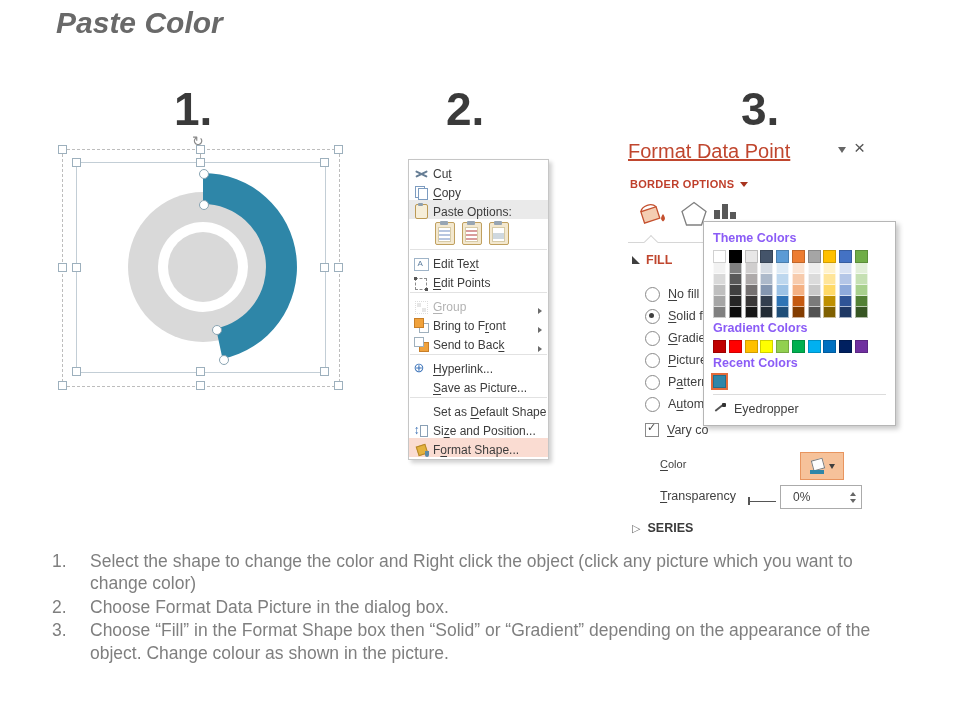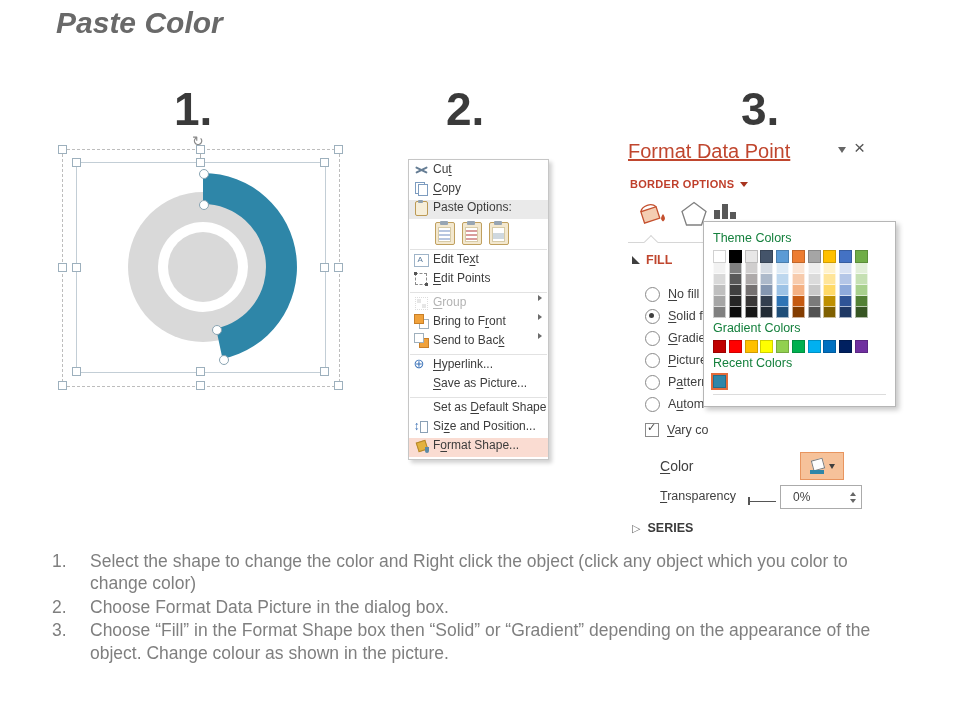--- a/index.html
+++ b/index.html
@@ -20,21 +20,21 @@
   .sel-outer{left:62px;top:149px;width:276px;height:236px;border:1px dashed #bdbdbd;}
   .sel-inner{left:76px;top:162px;width:248px;height:209px;border:1px solid #c3ced6;}
   .handle{width:7px;height:7px;background:#fff;border:1px solid #9db0bd;}
   .pt-handle{width:8px;height:8px;border-radius:50%;background:#fff;border:1px solid #8aa4b2;}
   .rot-line{left:200px;top:151px;width:1px;height:12px;background:#b0b0b0;}
   .rot-handle{left:192px;top:133px;font-size:14px;color:#8a8a8a;}
 
   
   .ctx-menu{left:408px;top:159px;width:139px;background:#fff;border:1px solid #c6c6c6;
             box-shadow:3px 3px 4px rgba(0,0,0,.18);padding:2px 0;font-size:12px;color:#3c3c3c;z-index:20;}
-  .ctx-row{display:flex;align-items:flex-start;height:19px;position:relative;}
+  .ctx-row{display:flex;align-items:flex-end;height:19px;position:relative;}
   .ctx-row.hover{background:#eaeaea;}
   .ctx-row.disabled{color:#b3b3b3;}
   .ctx-row.disabled .mi{opacity:.45;}
   .ctx-ico{width:24px;flex:0 0 24px;display:flex;justify-content:center;}
   .ctx-arrow{position:absolute;right:6px;width:0;height:0;border-left:4px solid #6b6b6b;
              border-top:3.5px solid transparent;border-bottom:3.5px solid transparent;}
   .ctx-sep{border-top:1px solid #e2e2e2;margin:2px 1px;}
   .paste-row{display:flex;height:28px;align-items:center;padding-left:26px;gap:7px;}
 
   
@@ -89,41 +89,41 @@
   .fill-tri{width:0;height:0;border-bottom:8px solid #3f3f3f;border-right:8px solid transparent;}
   .border-hdr{left:632px;top:521px;font-size:12.5px;font-weight:bold;color:#3a3a3a;display:flex;align-items:center;gap:7px;}
   .border-tri{font-size:11px;color:#6a6a6a;font-weight:normal;}
   .fill-options{left:645px;top:283px;}
   .opt-row{display:flex;align-items:center;height:22px;gap:8px;font-size:12.5px;color:#3f3f3f;white-space:nowrap;}
   .opt-row.gap-above{margin-top:4px;}
   .radio{width:13px;height:13px;border-radius:50%;border:1px solid #8a8a8a;background:#fff;position:relative;flex:0 0 13px;}
   .radio.checked::before{content:"";position:absolute;left:3px;top:3px;width:5px;height:5px;border-radius:50%;background:#3f3f3f;}
   .checkbox{width:12px;height:12px;border:1px solid #8a8a8a;background:#fff;position:relative;flex:0 0 12px;}
   .checkbox.checked::before{content:"✓";position:absolute;left:1px;top:-3px;font-size:11px;color:#444;}
-  .color-row-label{left:660px;top:458px;font-size:14px;}
+  .color-row-label{left:660px;top:458px;font-size:11px;}
   .color-btn{left:800px;top:452px;width:42px;height:26px;background:#f6c29a;border:1px solid #e8955f;
              display:flex;align-items:center;justify-content:center;gap:4px;}
   .cb-dd{width:0;height:0;border-top:5px solid #3f3f3f;border-left:3.5px solid transparent;border-right:3.5px solid transparent;}
   .bucket-mini{position:relative;width:16px;height:16px;}
   .bucket-mini::before{content:"";position:absolute;left:3px;top:1px;width:10px;height:9px;background:#fdfdfd;border:1px solid #7a7a7a;transform:rotate(-15deg);}
   .bucket-bar{position:absolute;left:1px;bottom:0;width:14px;height:4px;}
   .transp-label{left:660px;top:489px;font-size:12.5px;}
   .transp-slider{left:748px;top:497px;width:28px;height:8px;}
   .transp-slider::before{content:"";position:absolute;left:0;top:0;width:2px;height:8px;background:#555;}
   .transp-slider::after{content:"";position:absolute;left:2px;top:3.5px;width:26px;height:1px;background:#555;}
   .transp-box{left:780px;top:485px;width:80px;height:22px;border:1px solid #ababab;display:flex;align-items:center;font-size:12px;}
   .transp-box .val{padding-left:12px;flex:1;}
   .spinner{width:16px;display:flex;flex-direction:column;align-items:center;justify-content:center;gap:3px;height:100%;}
   .sp-up{width:0;height:0;border-bottom:4px solid #666;border-left:3px solid transparent;border-right:3px solid transparent;}
   .sp-dn{width:0;height:0;border-top:4px solid #666;border-left:3px solid transparent;border-right:3px solid transparent;}
 
   
   .palette{left:703px;top:221px;width:173px;background:#fff;border:1px solid #b6b6b6;
            box-shadow:3px 3px 5px rgba(0,0,0,.22);padding:6px 9px 7px 9px;z-index:30;font-size:12.5px;}
-  .pal-hdr{font-weight:normal;color:#15803d;margin:3px 0 5px 0;}
+  .pal-hdr{font-weight:bold;color:#8b5cf6;margin:3px 0 5px 0;}
   .pal-row{display:flex;justify-content:space-between;width:155px;}
   .sw{width:13px;height:13px;box-sizing:border-box;border:1px solid rgba(0,0,0,.18);}
   .pal-col{display:flex;flex-direction:column;}
   .pal-col .shade{width:13px;height:11px;box-sizing:border-box;border:1px solid rgba(255,255,255,.6);border-top:none;}
   .pal-col .shade:first-child{margin-top:3px;border-top:1px solid rgba(255,255,255,.6);}
   .sw.recent-sel{outline:2px solid #e26b3a;outline-offset:0;}
   .pal-sep{border-top:1px solid #dcdcdc;margin:6px 0 4px 0;}
   .pal-item{display:flex;align-items:center;gap:8px;height:19px;color:#3f3f3f;}
   .wheel{width:13px;height:13px;border-radius:50%;background:conic-gradient(#e4453b,#f2a93b,#efe63a,#59b54a,#3a7ac1,#8e49a8,#e4453b);}
   .dropper{position:relative;width:13px;height:13px;}
@@ -451,27 +451,31 @@
         <span class="sw" style="background: rgb(0, 176, 240);"></span>
         <span class="sw" style="background: rgb(0, 112, 192);"></span>
         <span class="sw" style="background: rgb(0, 32, 96);"></span>
         <span class="sw" style="background: rgb(112, 48, 160);"></span>
       </div>
       <div class="pal-hdr">Recent Colors</div>
       <div class="pal-row">
         <span class="sw recent-sel" style="background: rgb(46, 134, 168); outline-color: rgb(226, 107, 58);"></span>
       </div>
       <div class="pal-sep"></div>
+      <div class="pal-item">
+        <span class="dropper"></span>
+        <span>Eyedropper</span>
+      </div>
     </div>
 </div>
 
 <ol class="abs instructions" id="instructions">
     <li>
       <span class="num">1.</span>
-      <span class="txt">Select the shape to change the color and Right click the object (click any object which you color to change color)</span>
+      <span class="txt">Select the shape to change the color and Right click the object (click any picture which you want to change color)</span>
     </li>
     <li>
       <span class="num">2.</span>
       <span class="txt">Choose Format Data Picture in the dialog box.</span>
     </li>
     <li>
       <span class="num">3.</span>
       <span class="txt">Choose “Fill” in the Format Shape box then “Solid” or “Gradient” depending on the appearance of the object. Change colour as shown in the picture.</span>
     </li>
   </ol>

